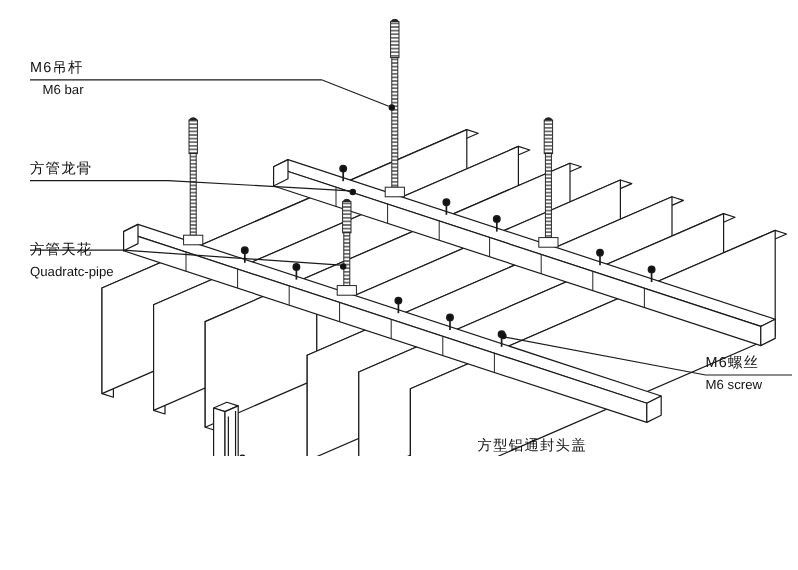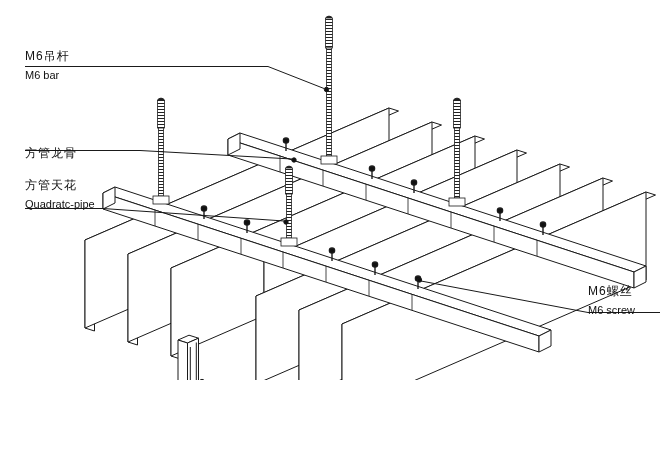--- a/index.html
+++ b/index.html
@@ -1,21 +1,21 @@
 <!DOCTYPE html>
 <html><head>
 <meta charset="utf-8">
 <style>
   html,body{margin:0;padding:0;background:#ffffff;}
   .stage{position:relative;width:665px;height:380px;background:#ffffff;overflow:hidden;
          font-family:"Liberation Sans",sans-serif;color:#111;}
   .stage svg{position:absolute;left:0;top:0;}
   .callout{position:absolute;line-height:14px;}
   .callout .zh{display:block;font-size:12px;letter-spacing:1px;white-space:nowrap;margin:0 0 5px 0;}
-  .callout .en{display:block;font-size:11px;white-space:nowrap;}
+  .callout .en{display:block;font-size:11px;white-space:nowrap;text-align:right;}
   .callout.cover .zh{padding-left:18px;}
 </style>
 </head>
 <body>
 
 <div class="stage">
 
   <svg width="665" height="475" viewBox="0 0 665 475">
     <defs>
       <pattern id="thr" width="6" height="3" patternUnits="userSpaceOnUse">
@@ -183,30 +183,31 @@
       <path d="M662,381.5 H204"></path>
       <circle cx="202" cy="381.5" r="2.2" fill="#111"></circle>
     </g>
   </svg>
 
   <div class="callout" style="left:25px;top:49px">
     <span class="zh">M6吊杆</span>
     <span class="en">M6 bar</span>
   </div>
 
-  <div class="callout" style="left:25px;top:146px">
+  <div class="callout" style="left:25px;top:133px">
     <span class="zh">方管龙骨</span>
   </div>
 
-  <div class="callout" style="left:25px;top:178px">
+  <div class="callout" style="left:25px;top:201px">
     <span class="zh">方管天花</span>
     <span class="en">Quadratc-pipe</span>
   </div>
 
-  <div class="callout" style="left:588px;top:284px">
+  <div class="callout" style="left:588px;top:295px">
     <span class="zh">M6螺丝</span>
     <span class="en">M6 screw</span>
   </div>
 
   <div class="callout cover" style="left:380px;top:364px">
+    <span class="zh">方型铝通封头盖</span>
   </div>
 
 </div>
 
 </body></html>

